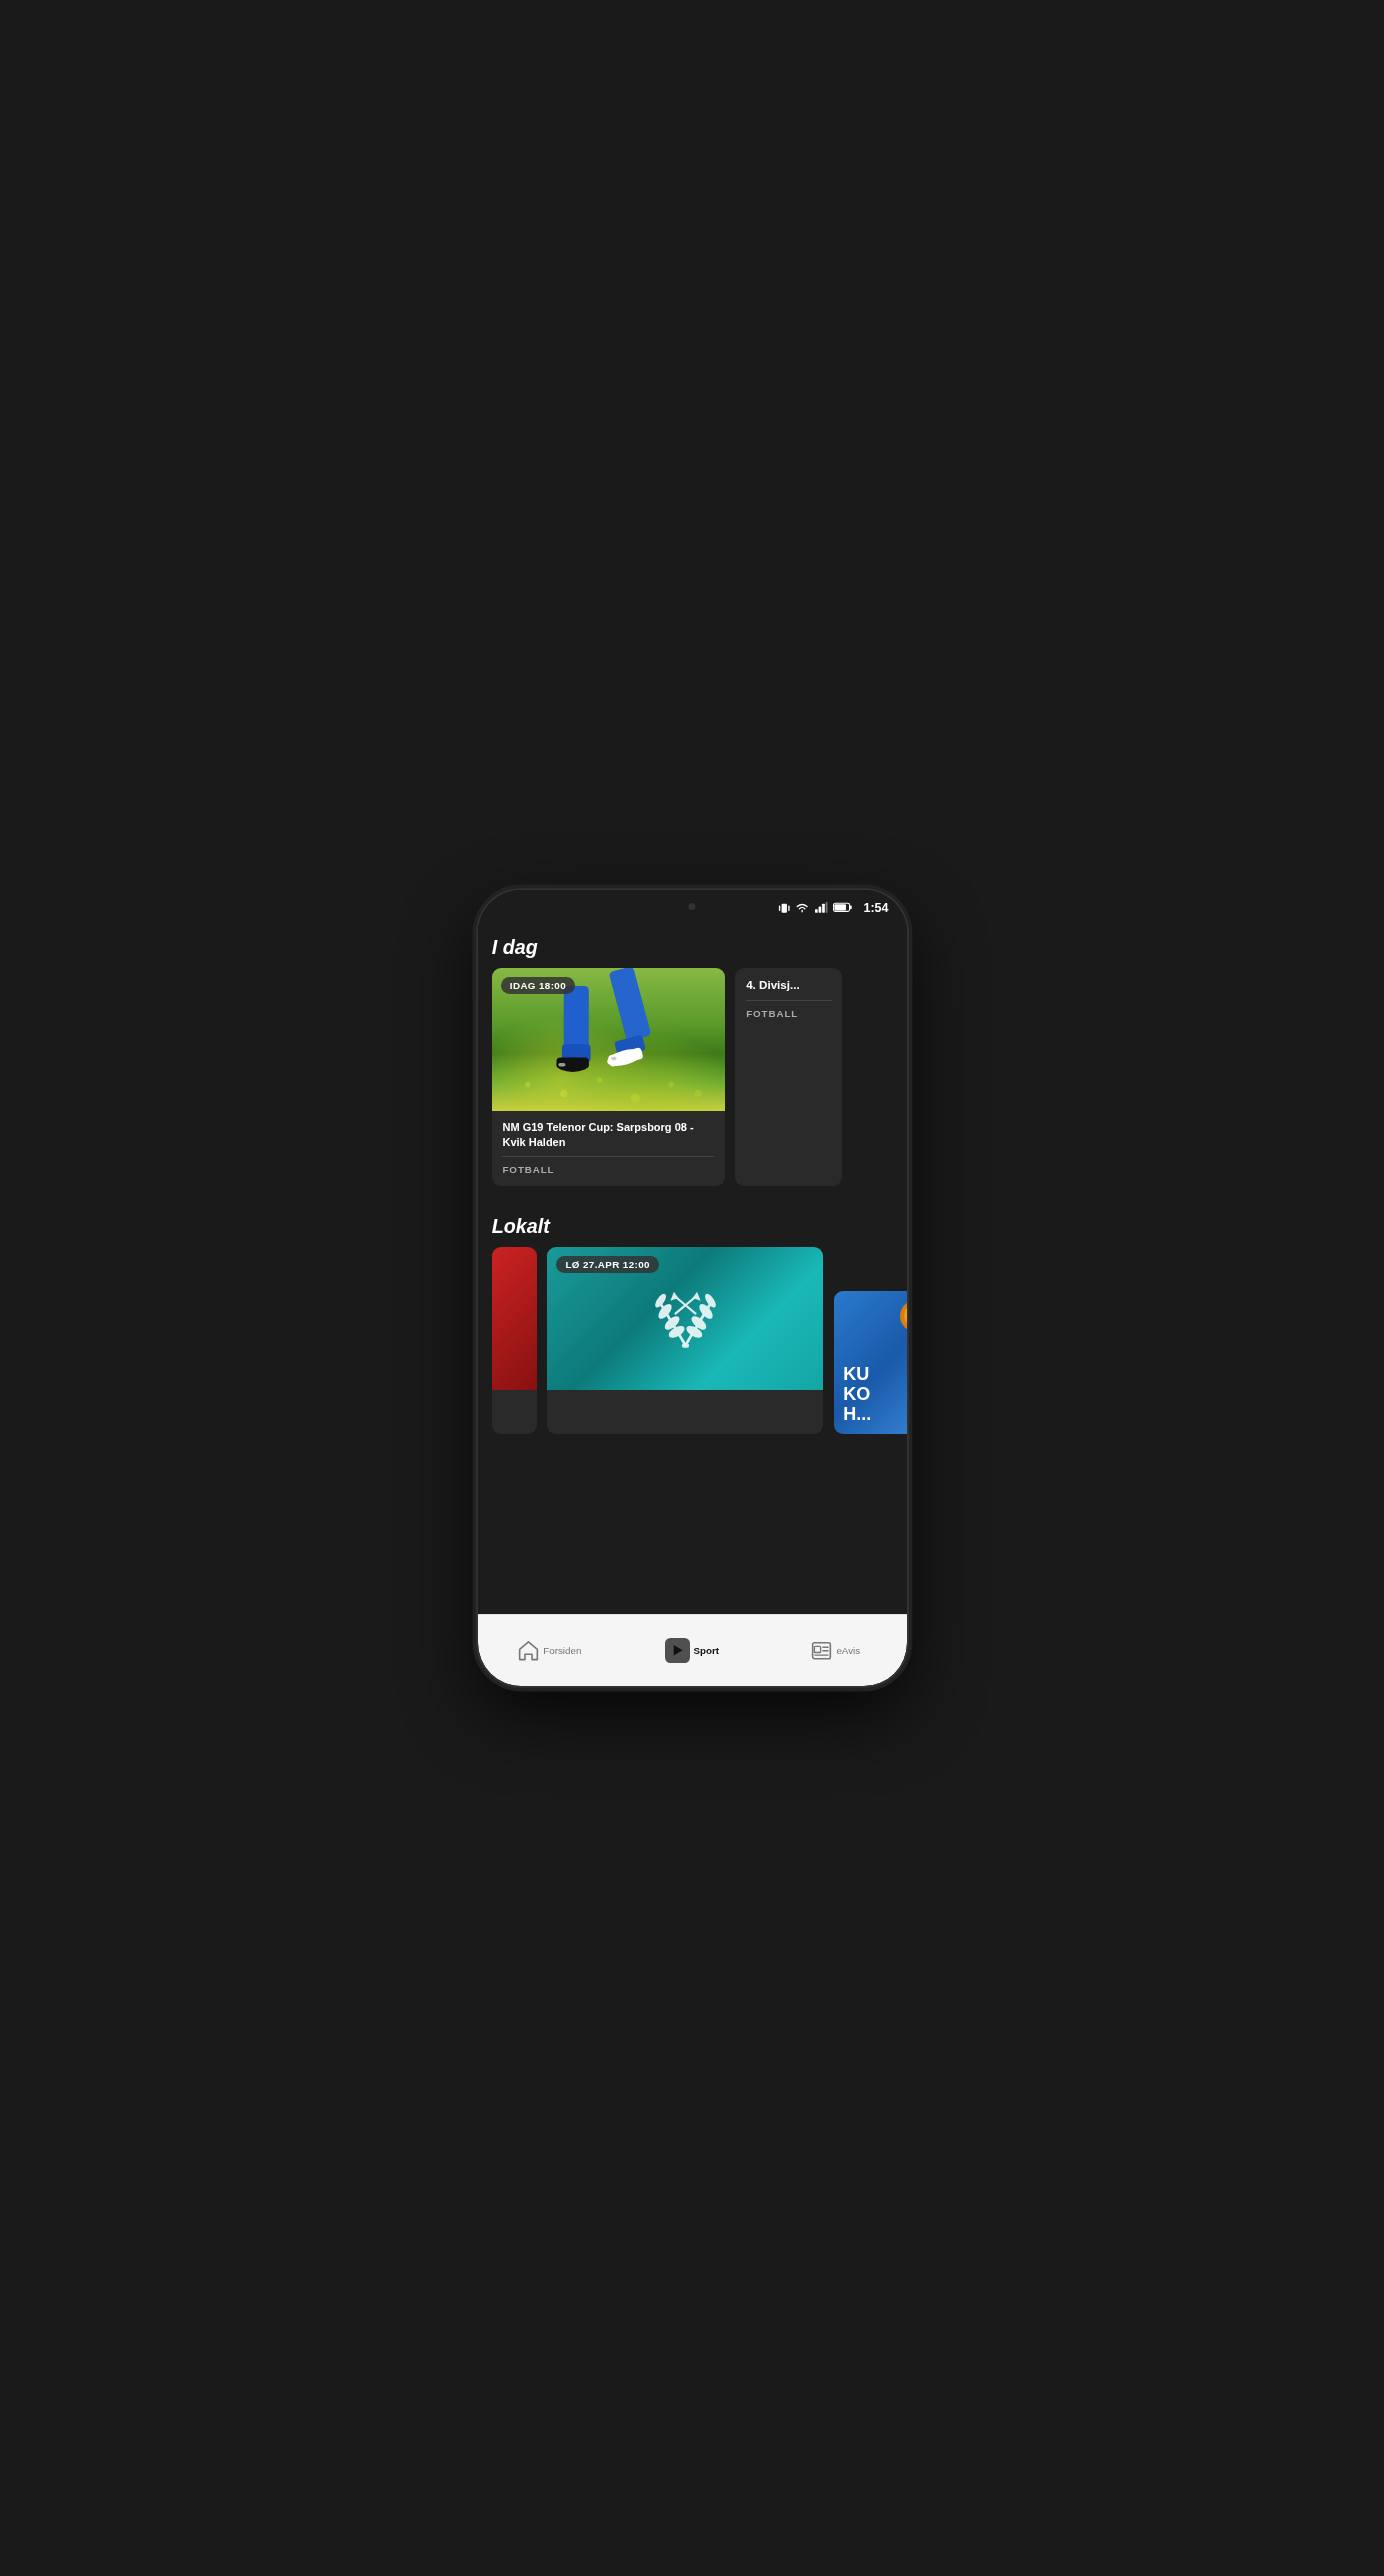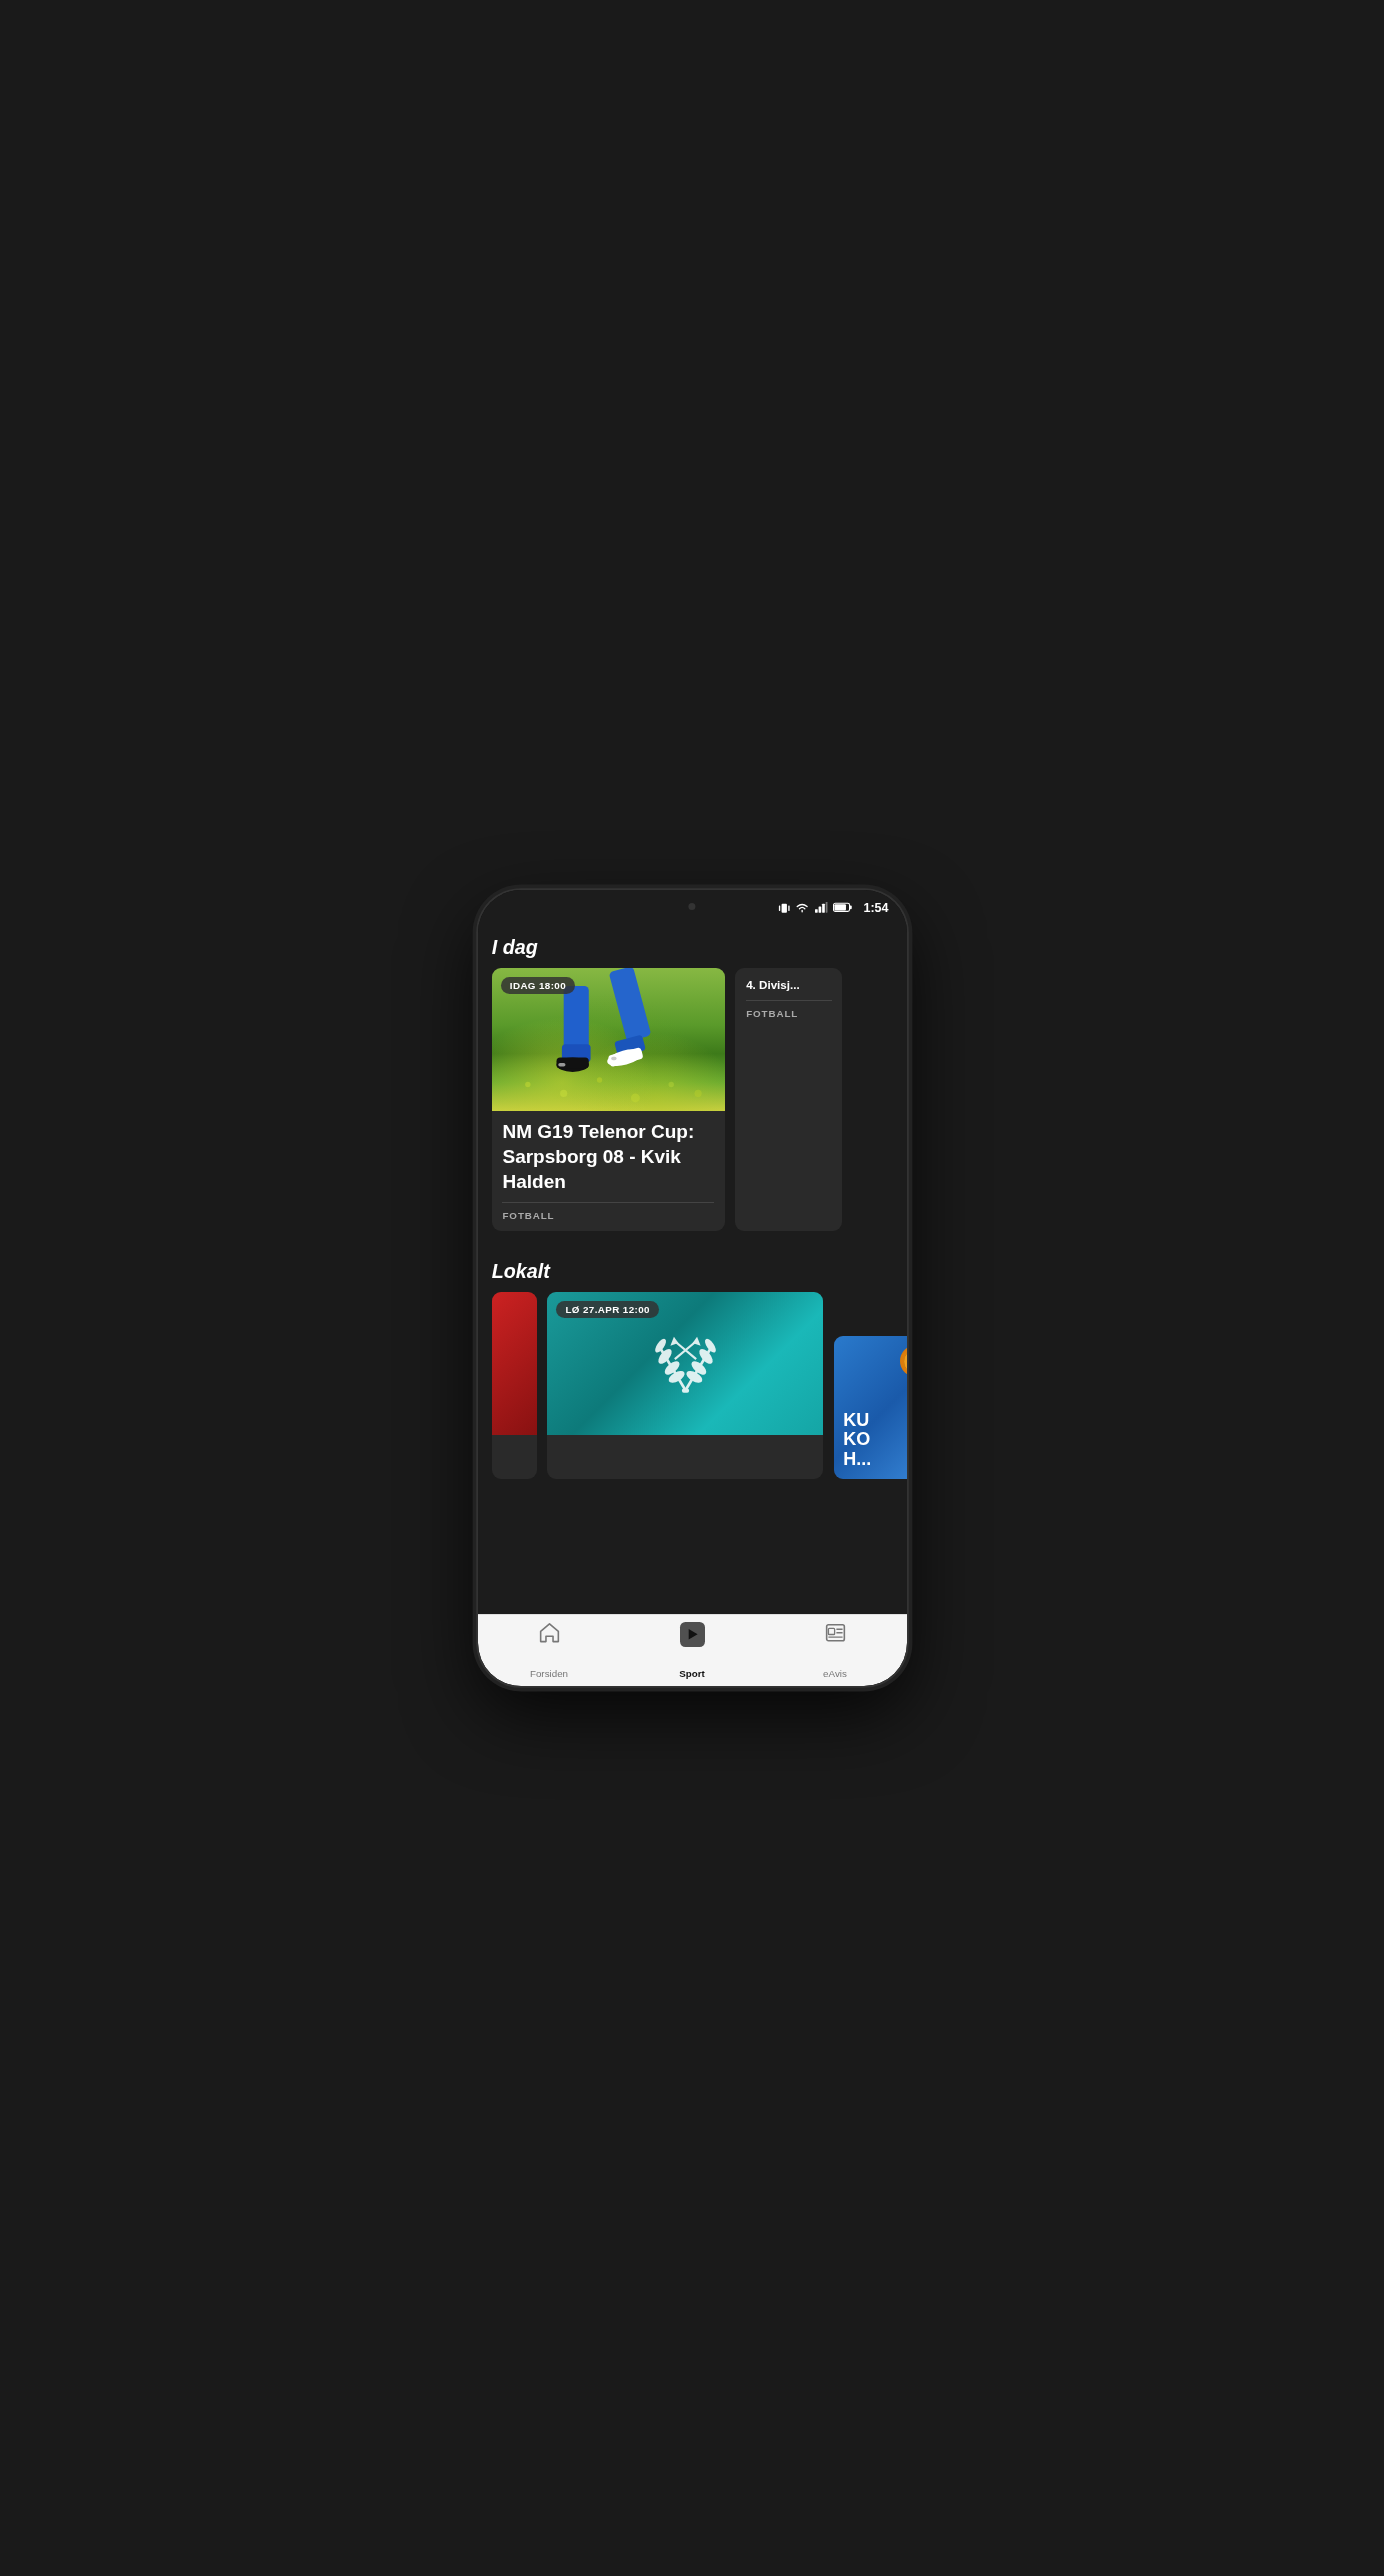--- a/index.html
+++ b/index.html
@@ -215,21 +215,21 @@
       justify-content: center;
       overflow: hidden;
     }
 
     .card-body {
       padding: 9px 10.7px 10.7px;
     }
 
     .card-title {
       color: #fff;
-      font-size: 19px;
+      font-size: 11px;
       font-weight: 700;
       line-height: 1.3;
       margin-bottom: 7.2px;
     }
 
     .card-divider {
       border: none;
       border-top: 0.9px solid #444;
       margin-bottom: 7.2px;
     }
@@ -248,23 +248,22 @@
       display: flex;
       align-items: stretch;
       height: 72px;
       border-top: 0.9px solid #ddd;
       flex-shrink: 0;
     }
 
     .nav-item {
       flex: 1;
       display: flex;
-      flex-direction: column;
-      align-items: center;
-      justify-content: space-between;
+      align-items: center;
+      justify-content: center;
       gap: 3.6px;
       cursor: pointer;
       padding: 7.2px 0;
     }
 
     .nav-item.active .nav-label {
       color: #111;
       font-weight: 700;
     }
 

